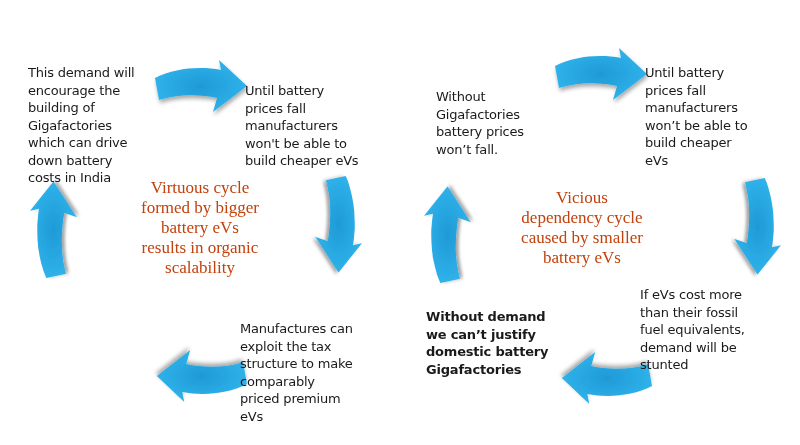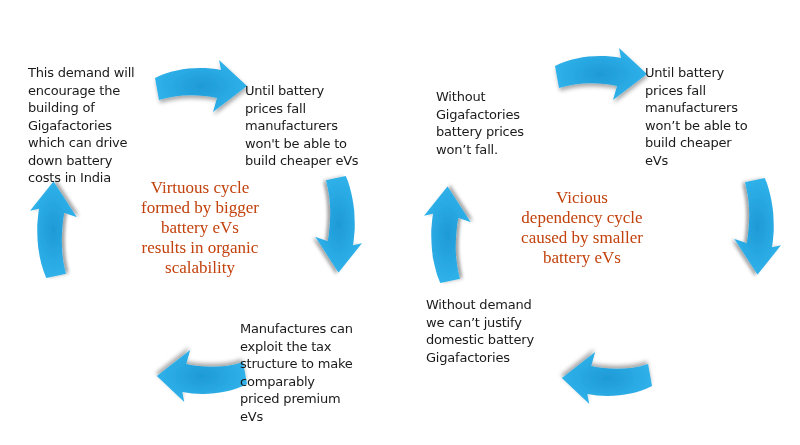--- a/index.html
+++ b/index.html
@@ -121,17 +121,22 @@
   <div class="node" style="left:245px; top:64px; width:130px;">Until battery
 prices fall
 manufacturers
 won’t be able to
 build cheaper
 eVs</div>
   <div class="center-label" style="left:107px; top:188px; width:150px;">Vicious
 dependency cycle
 caused by smaller
 battery eVs</div>
-  <div class="node" style="left:26px; top:296px; width:130px;">Without demand
+  <div class="node" style="left:240px; top:286px; width:135px;">If eVs cost more
+than their fossil
+fuel equivalents,
+demand will be
+stunted</div>
+  <div class="node" style="left:26px; top:308px; width:130px;font-weight:bold;">Without demand
 we can’t justify
 domestic battery
 Gigafactories</div>
 </div>
 
 </body></html>

